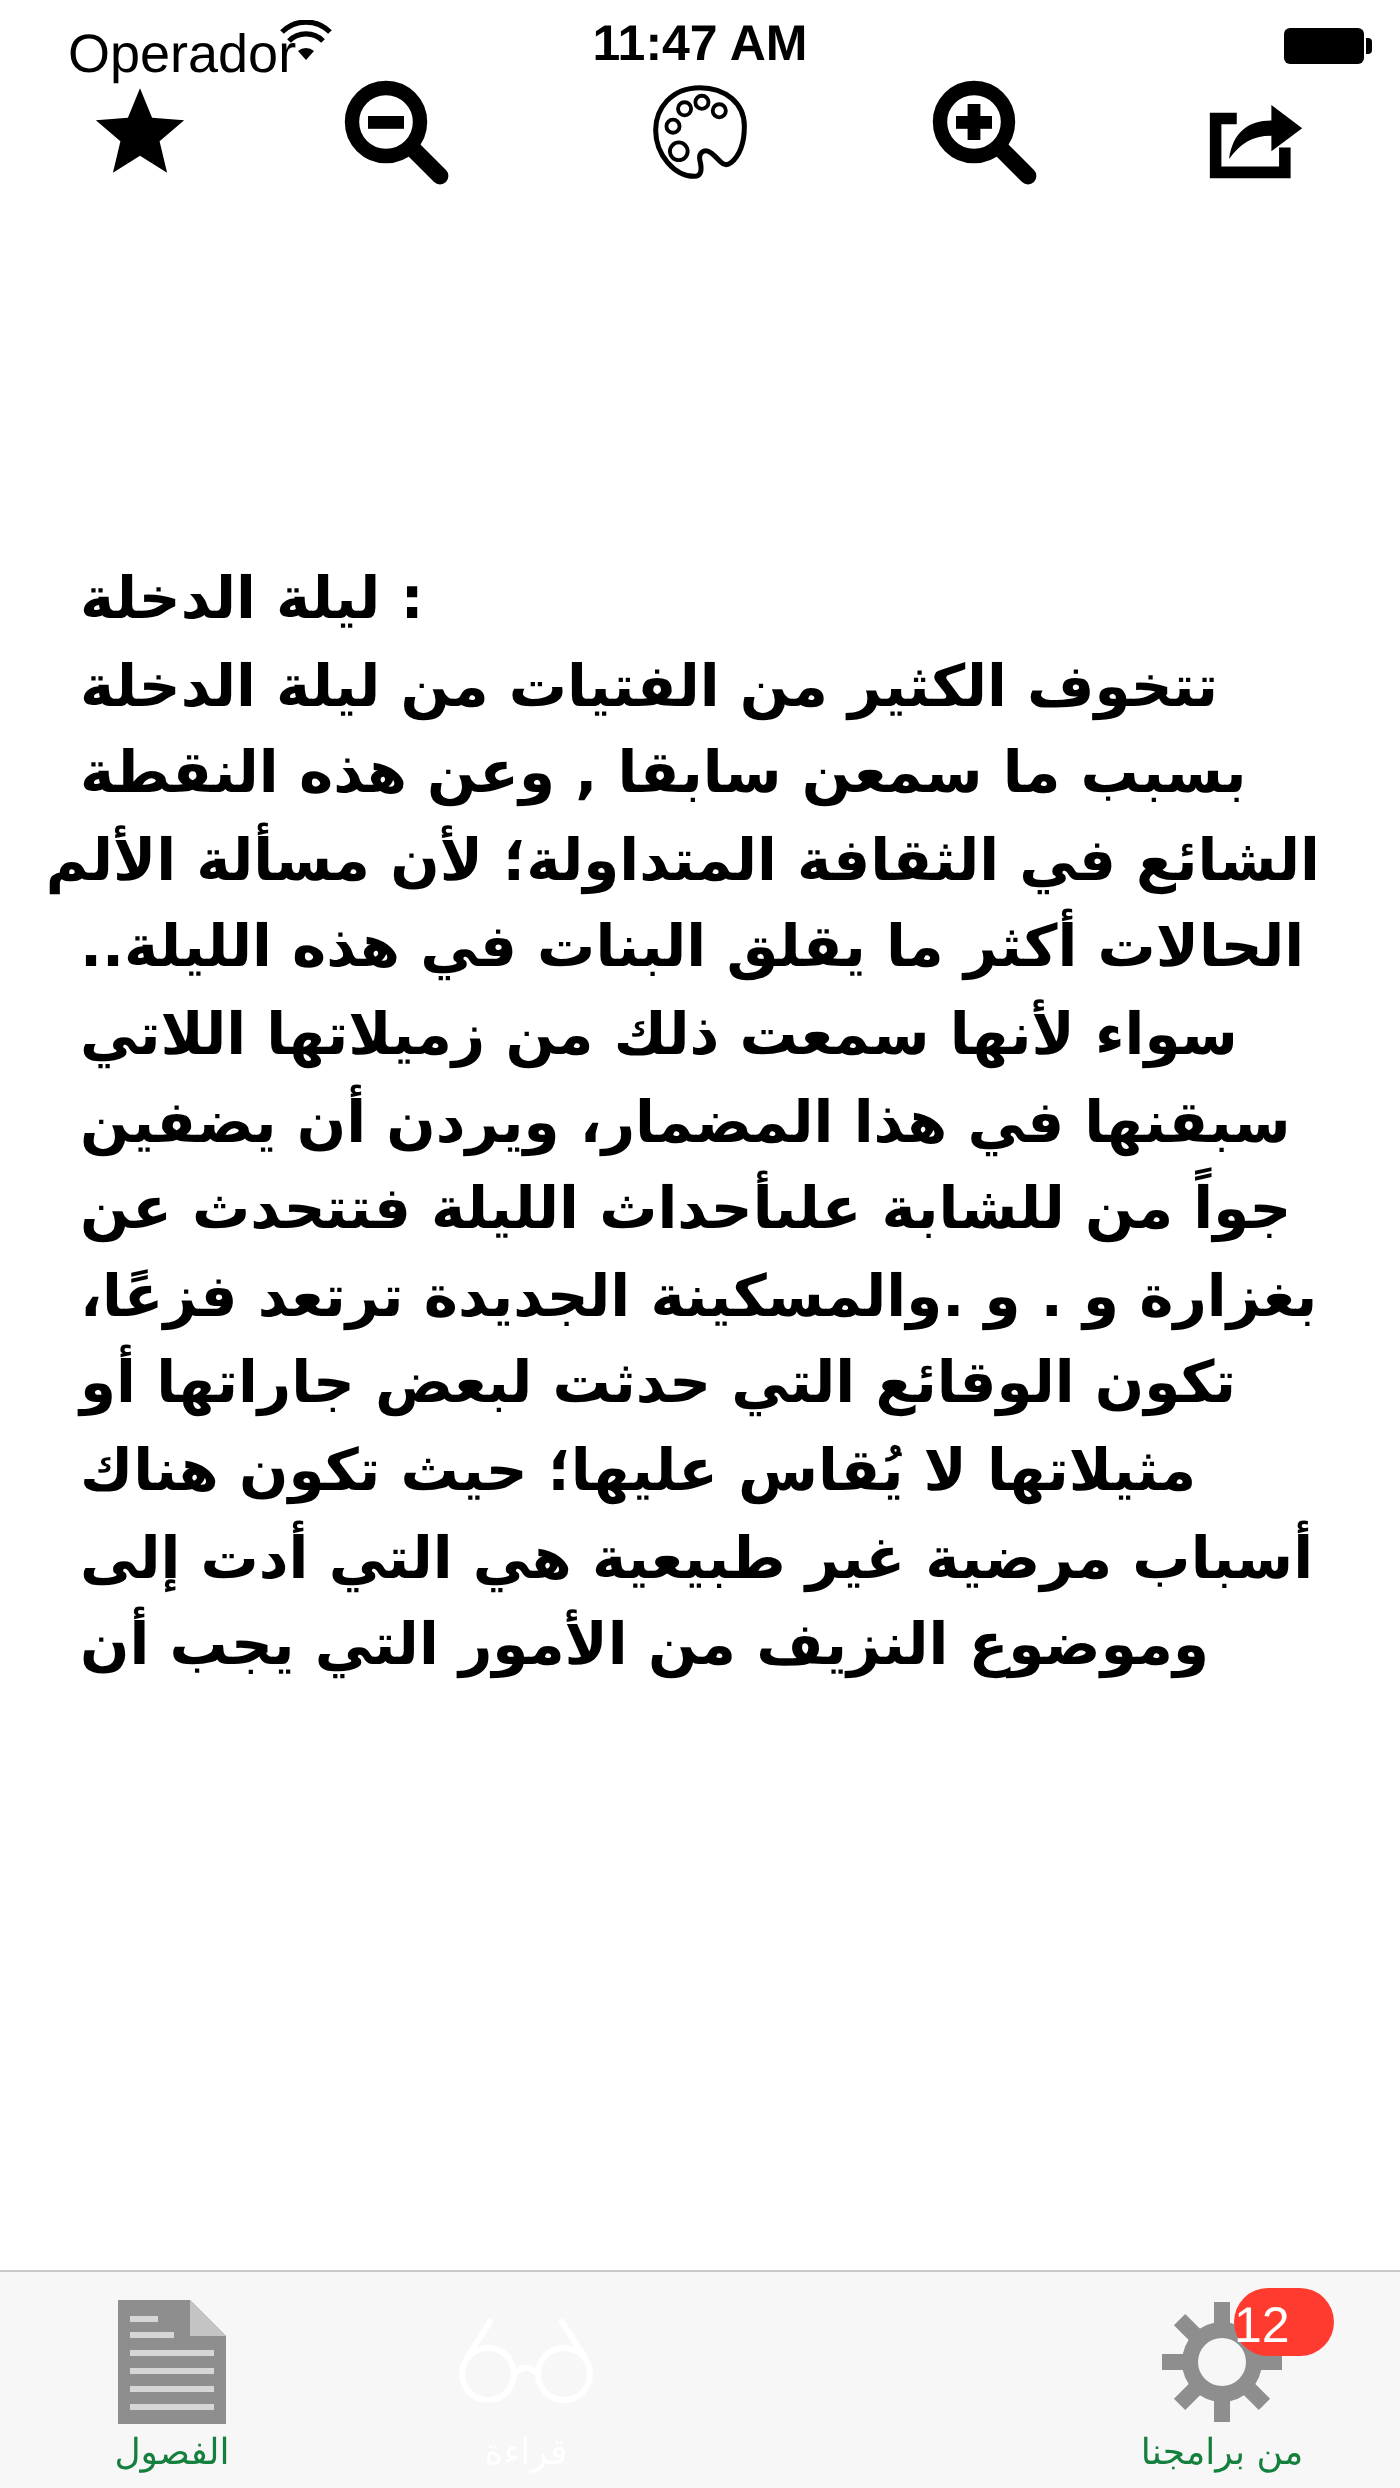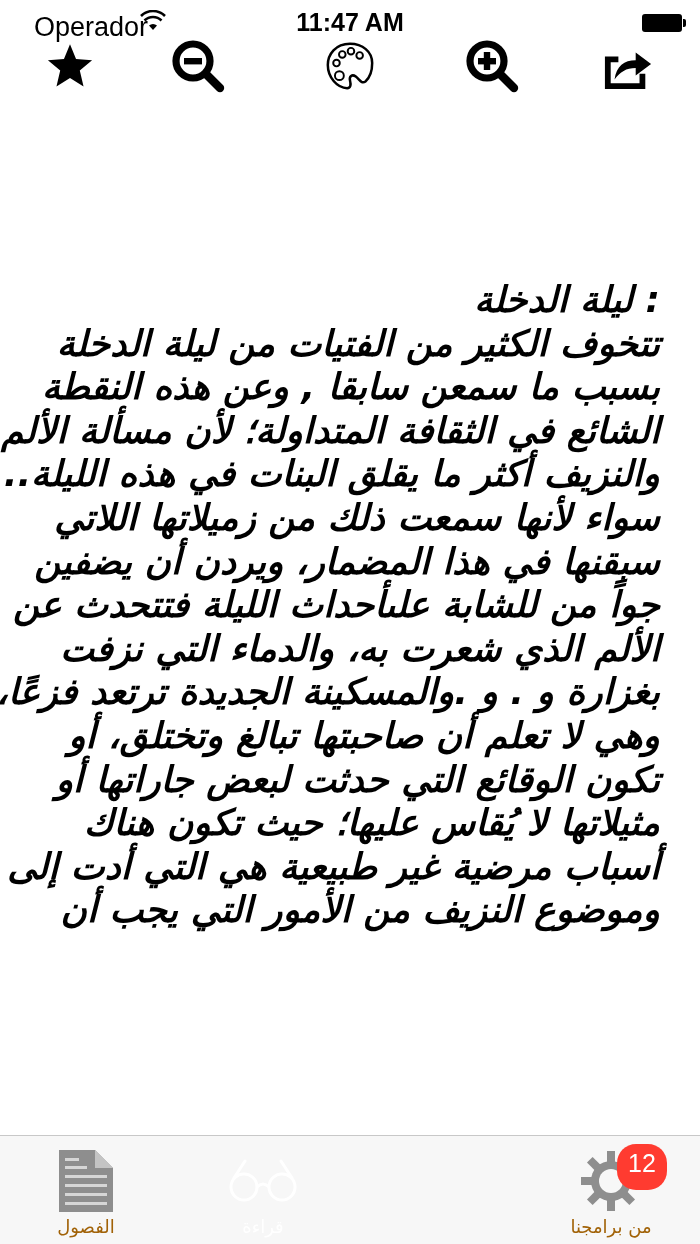--- a/index.html
+++ b/index.html
@@ -6,28 +6,28 @@
     body { width:700px; height:1244px; background:#ffffff; position:relative; overflow:hidden; font-family:"DejaVu Sans", sans-serif; color:#000; }
     .status-bar { position:absolute; top:0; left:0; width:700px; height:44px; }
     .carrier { position:absolute; left:14px; top:12px; font-size:27px; font-family:"Liberation Sans", sans-serif;margin-left:20px; }
     .wifi { position:absolute; left:140px; top:10px; width:26px; height:22px; }
     .time { position:absolute; left:0; width:700px; top:8px; text-align:center; font-size:25px; font-weight:bold; font-family:"Liberation Sans", sans-serif; }
     .battery { position:absolute; right:14px; top:14px; width:44px; height:18px; }
     .battery .body { position:absolute; left:0; top:0; width:40px; height:18px; background:#000; border-radius:3px; }
     .battery .tip { position:absolute; left:41px; top:5px; width:3px; height:8px; background:#000; border-radius:0 2px 2px 0; }
     .toolbar { position:absolute; top:38px; left:0; width:700px; height:56px; }
     .tool { position:absolute; top:0; width:60px; height:56px; display:flex; align-items:center; justify-content:center; }
-    .content { position:absolute; top:278px; left:40px; width:620px; direction:rtl; text-align:right; font-family:"DejaVu Sans", sans-serif; font-weight:bold; font-size:36px; line-height:43.6px;font-style:italic; }
+    .content { position:absolute; top:278px; left:40px; width:620px; direction:rtl; text-align:left; font-family:"DejaVu Sans", sans-serif; font-weight:bold; font-size:29px; line-height:43.6px; }
     .content .line { display:block; white-space:nowrap; }
     .tabbar { position:absolute; left:0; top:1135px; width:700px; height:109px; background:#f7f7f7; border-top:1px solid #c8c8c8; }
     .tab { position:absolute; top:0; width:140px; height:109px; }
     .tab .icon { position:absolute; left:35px; top:10px; width:70px; height:70px; display:flex; align-items:center; justify-content:center; }
-    .tab .label { position:absolute; left:0; width:140px; top:80px; text-align:center; font-size:18px; color:#a16207; font-family:"DejaVu Sans", sans-serif; }
+    .tab .label { position:absolute; left:0; width:140px; top:80px; text-align:center; font-size:18px; color:#15803d; font-family:"DejaVu Sans", sans-serif; }
     .tab.selected .label { color:#ffffff; }
-    .badge { position:absolute; left:76px; top:8px; min-width:50px; height:46px; border-radius:19px; background:#ff3b30; color:#fff; font-size:25px; line-height:38px; text-align:center; font-family:"Liberation Sans", sans-serif; }
+    .badge { position:absolute; left:76px; top:8px; min-width:50px; height:34px; border-radius:19px; background:#ff3b30; color:#fff; font-size:25px; line-height:38px; font-family:"Liberation Sans", sans-serif; }
   </style>
 </head>
 <body>
 
 <div class="status-bar">
   <span class="carrier">Operador</span>
   <svg class="wifi" viewBox="0 0 26 22">
     <path d="M13 20 L9 15.5 A6 6 0 0 1 17 15.5 Z" fill="#000"></path>
     <path d="M4.5 10.5 A12 12 0 0 1 21.5 10.5" stroke="#000" stroke-width="2.6" fill="none"></path>
     <path d="M1 6 A17 17 0 0 1 25 6" stroke="#000" stroke-width="2.6" fill="none"></path>
@@ -76,27 +76,25 @@
       <path d="M7 20 C8 13 12 10 18 10 L18 6 L26 12 L18 18 L18 14 C13 14 10 16 7 20 Z" fill="#000"></path>
     </svg>
   </div>
 </div>
 
 <div class="content">
   <span class="line">: ليلة الدخلة</span>
   <span class="line">تتخوف الكثير من الفتيات من ليلة الدخلة</span>
   <span class="line">بسبب ما سمعن سابقا , وعن هذه النقطة</span>
   <span class="line">الشائع في الثقافة المتداولة؛ لأن مسألة الألم</span>
-  <span class="line">والنزيف أكثر ما يقلق البنات في هذه الليلة..</span>
+  <span class="line">الحالات أكثر ما يقلق البنات في هذه الليلة..</span>
   <span class="line">سواء لأنها سمعت ذلك من زميلاتها اللاتي</span>
   <span class="line">سبقنها في هذا المضمار، ويردن أن يضفين</span>
   <span class="line">جواً من للشابة علىأحداث الليلة فتتحدث عن</span>
-  <span class="line">الألم الذي شعرت به، والدماء التي نزفت</span>
   <span class="line">بغزارة و . و .والمسكينة الجديدة ترتعد فزعًا،</span>
-  <span class="line">وهي لا تعلم أن صاحبتها تبالغ وتختلق، أو</span>
   <span class="line">تكون الوقائع التي حدثت لبعض جاراتها أو</span>
   <span class="line">مثيلاتها لا يُقاس عليها؛ حيث تكون هناك</span>
   <span class="line">أسباب مرضية غير طبيعية هي التي أدت إلى</span>
   <span class="line">وموضوع النزيف من الأمور التي يجب أن</span>
 </div>
 
 <div class="tabbar">
   <div class="tab" style="left:16px">
     <div class="icon">
       <svg width="54" height="62" viewBox="0 0 54 62">

